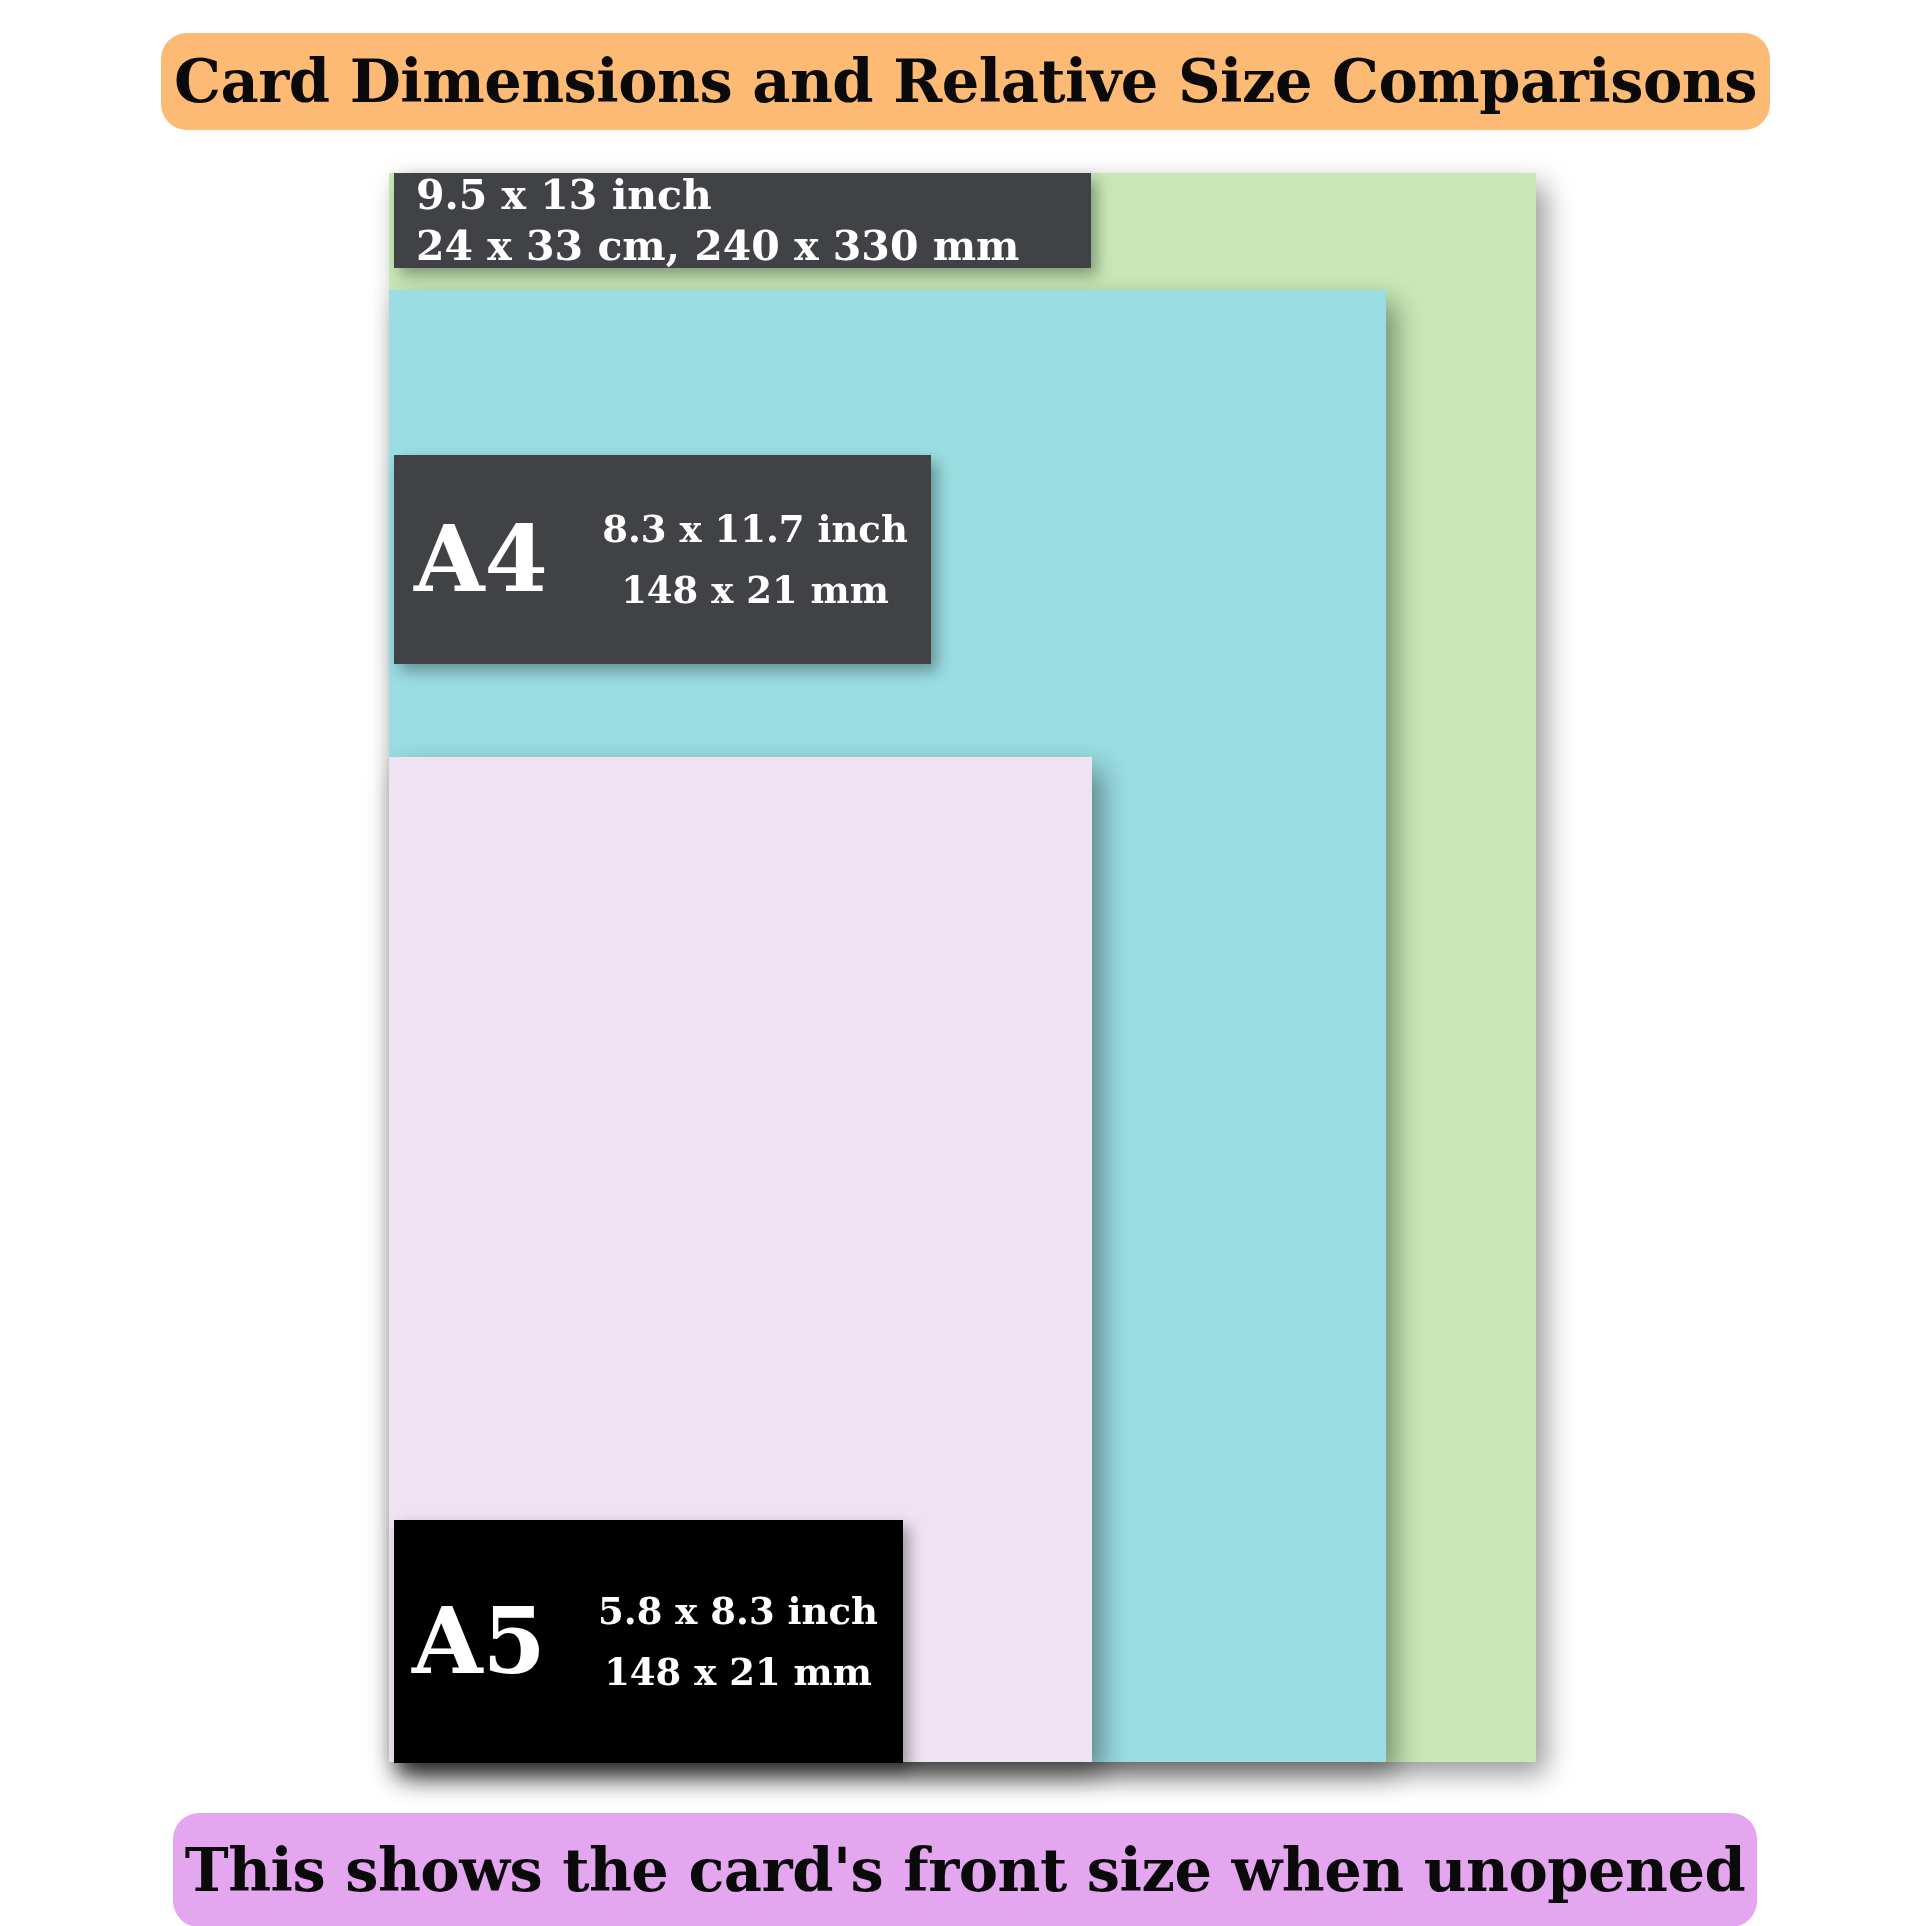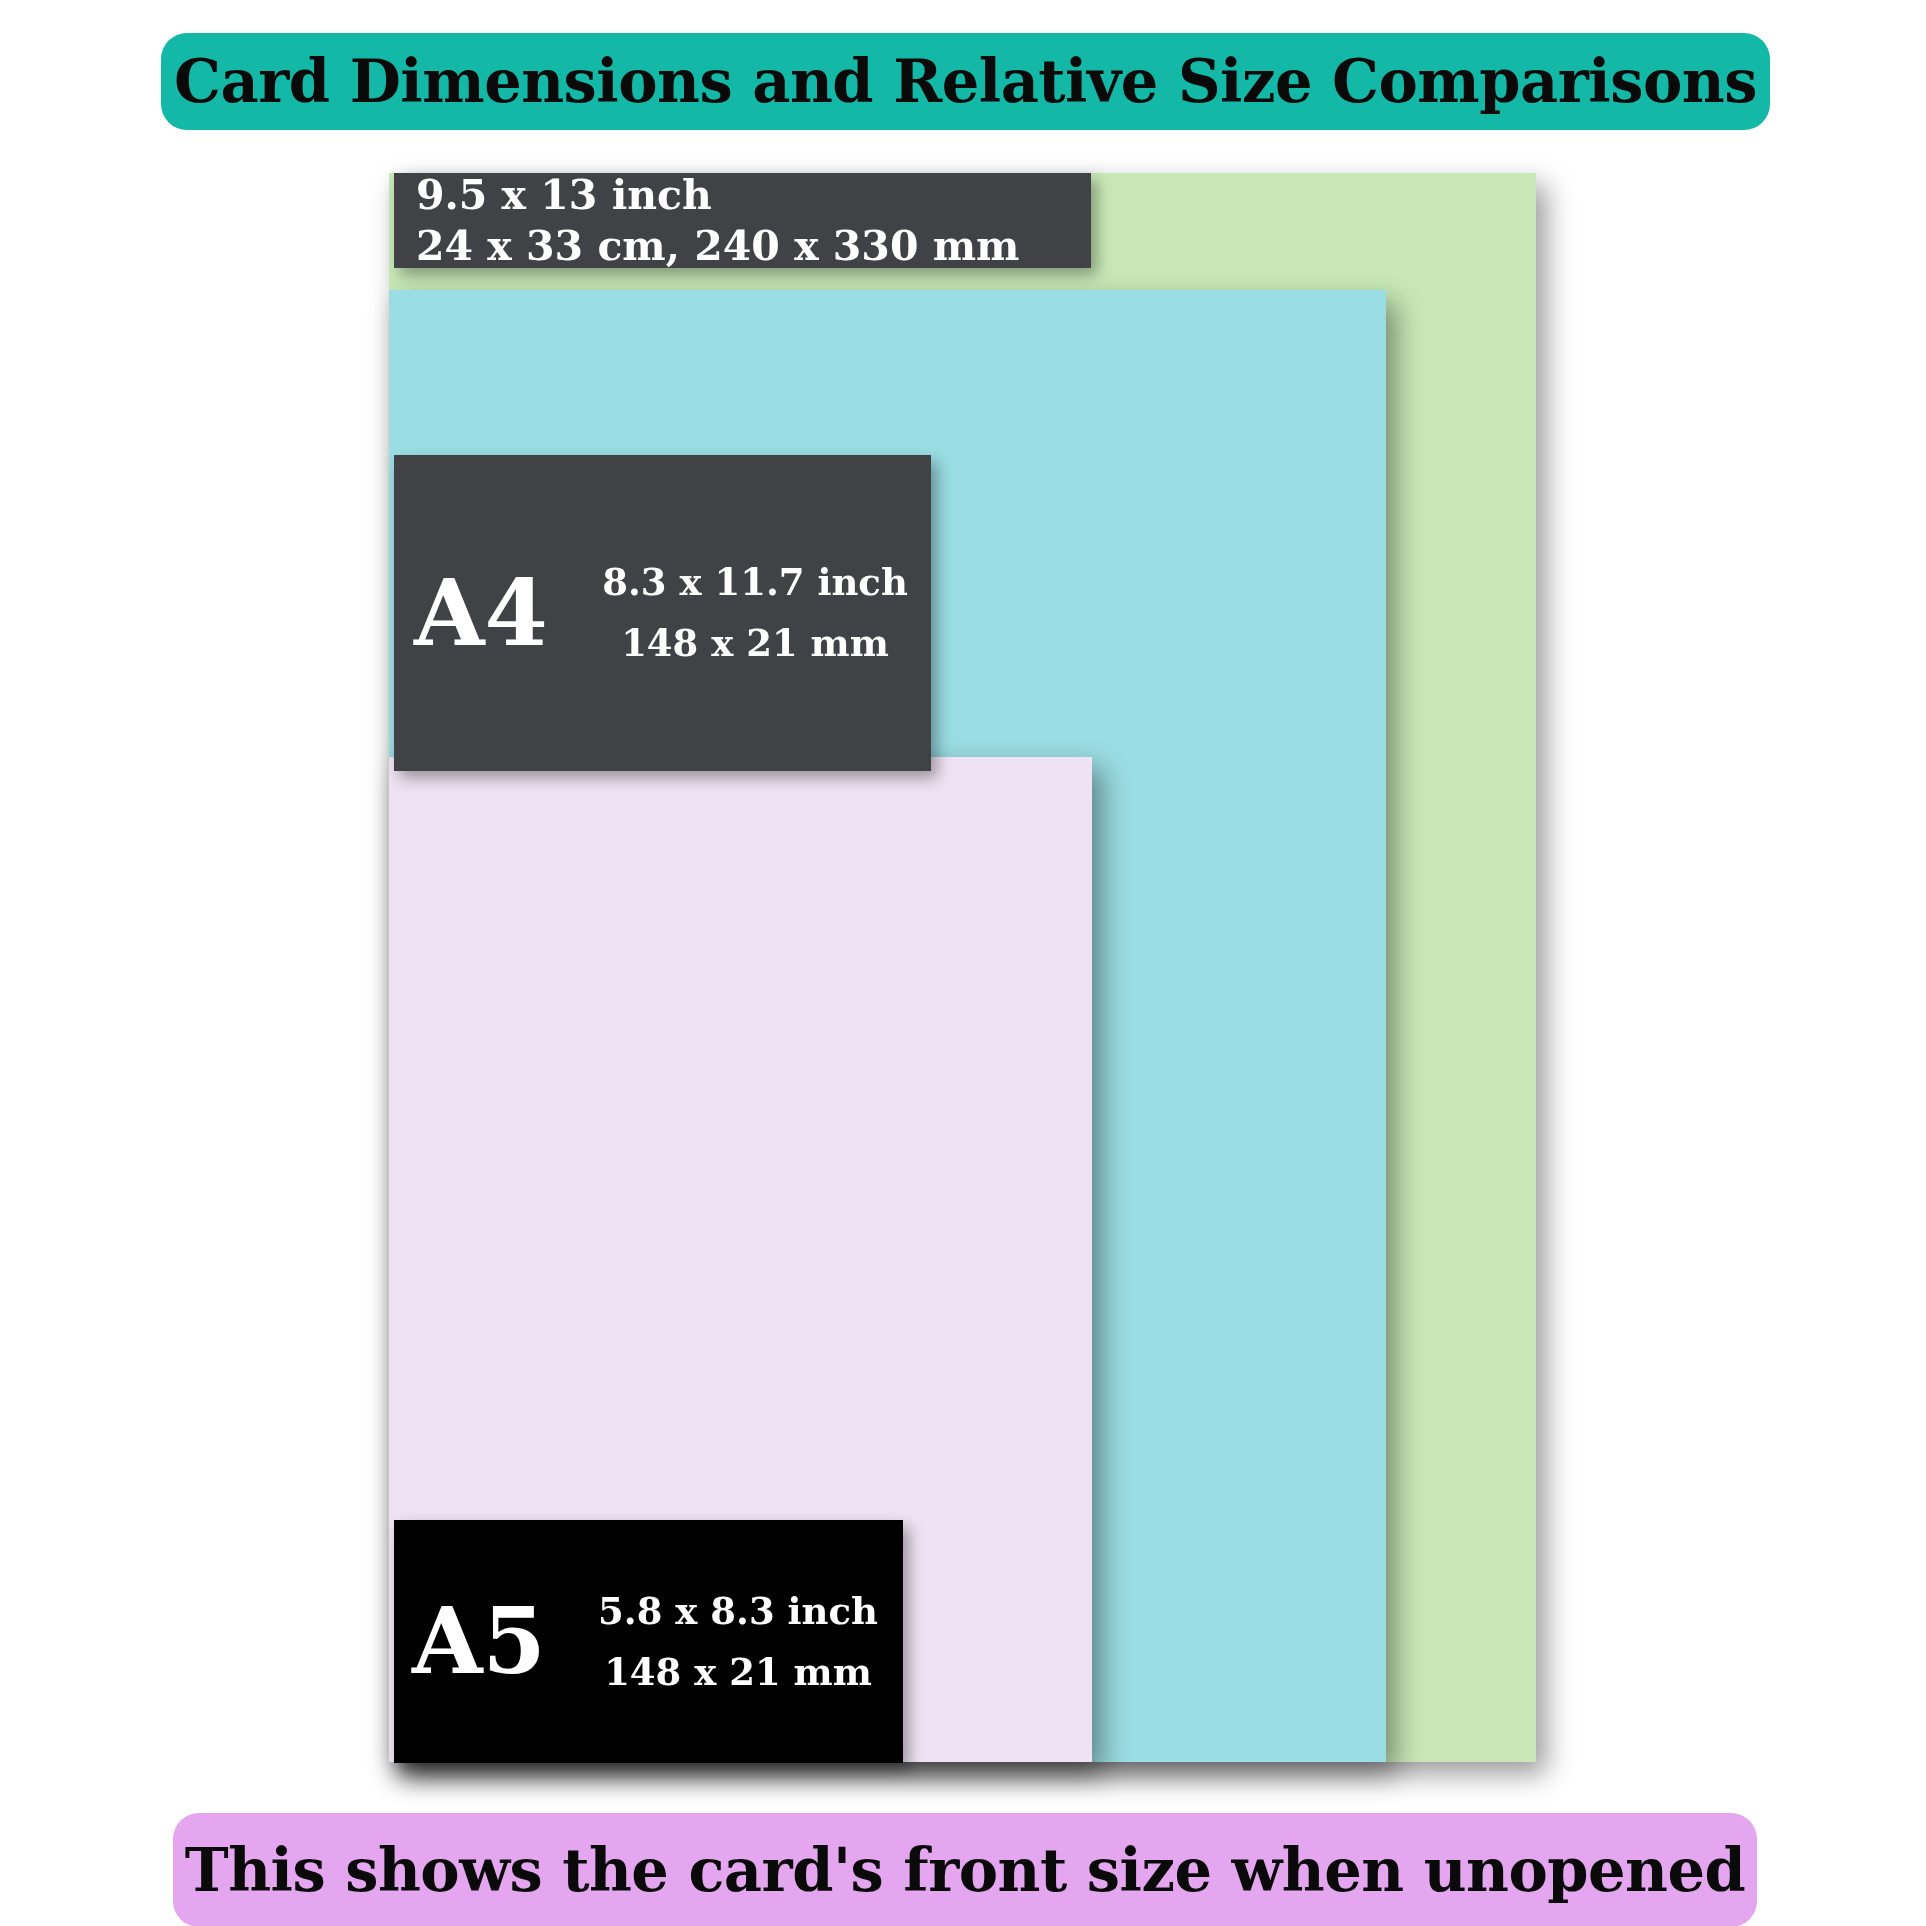--- a/index.html
+++ b/index.html
@@ -126,38 +126,38 @@
     line-height: 1.0;
     white-space: nowrap;
     padding: 12px 0;
     margin-left: 40px;
   }
 
   #label-a4 {
     left: 394px;
     top: 455px;
     width: 537px;
-    height: 316px;
+    height: 209px;
     padding: 0 14px 0 20px;
   }
   #label-a4 .size-name { width: 139px; }
 
   #label-a5 {
     left: 394px;
     top: 1520px;
     width: 509px;
     height: 243px;
     padding: 0 14px 0 18px;
   }
   #label-a5 .size-name { width: 135px; }
 </style>
 </head>
 <body>
 
-<div id="title-banner" class="banner" style="background: #14b8a6;">
+<div id="title-banner" class="banner" style="background: #fdba74;">
   <span>Card Dimensions and Relative Size Comparisons</span>
 </div>
 
 <div id="sheet-green" class="sheet" style="background: rgb(200, 233, 183);"></div>
 
 <div id="sheet-teal" class="sheet" style="background: rgb(154, 221, 226);"></div>
 
 <div id="sheet-pink" class="sheet" style="background: rgb(239, 226, 242);"></div>
 
 <div id="label-large" class="label-box" style="background: rgb(65, 66, 70); color: rgb(255, 255, 255);">

